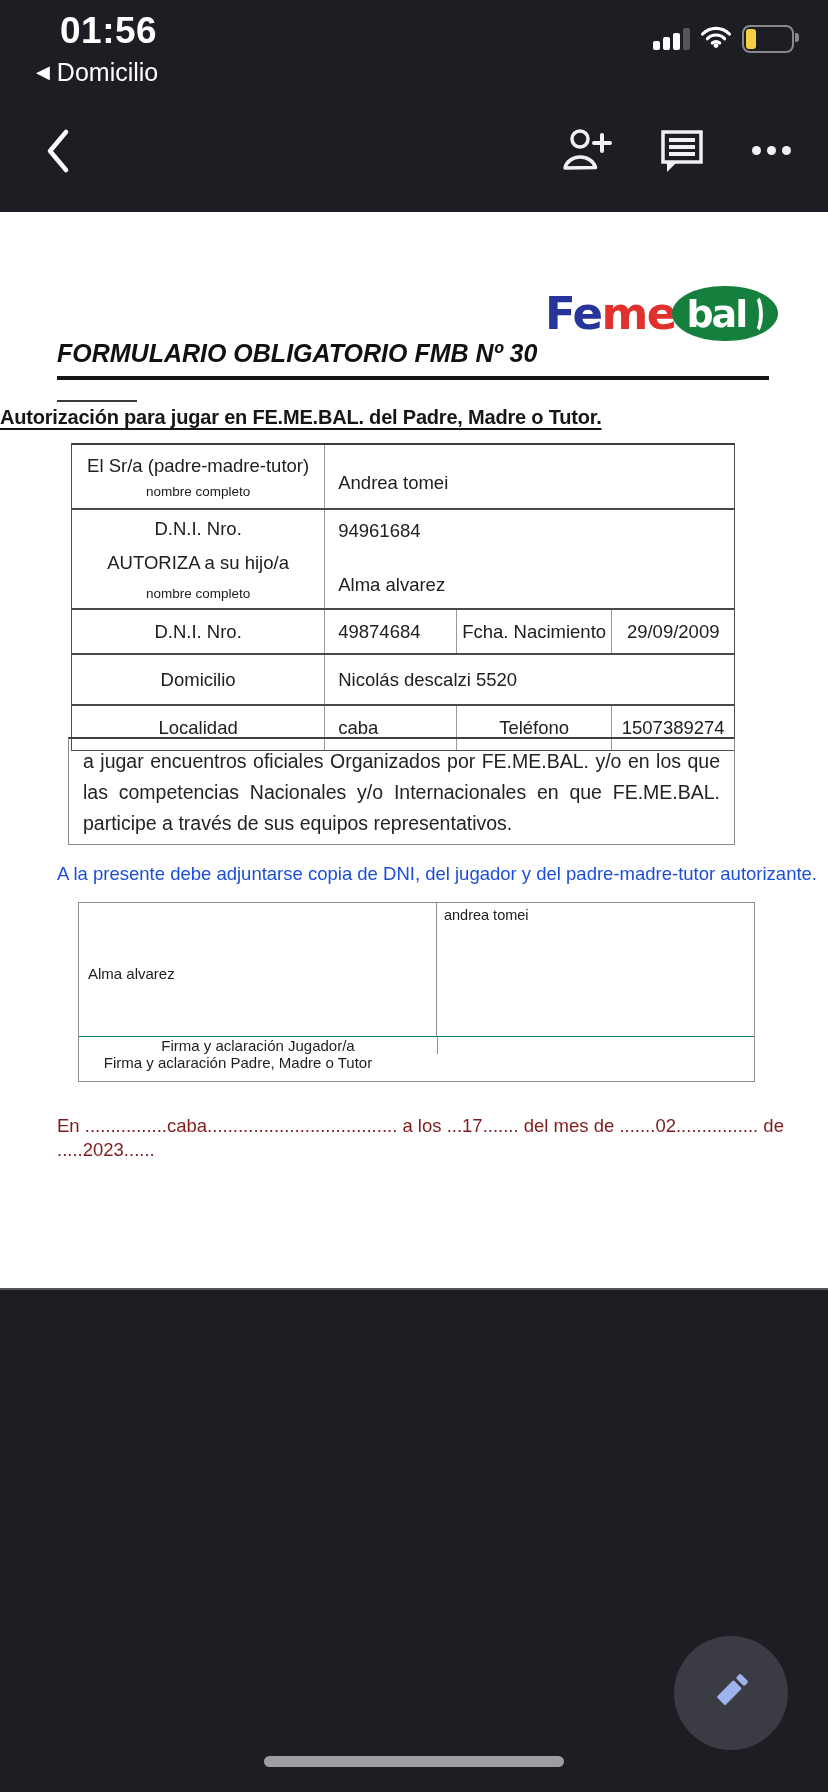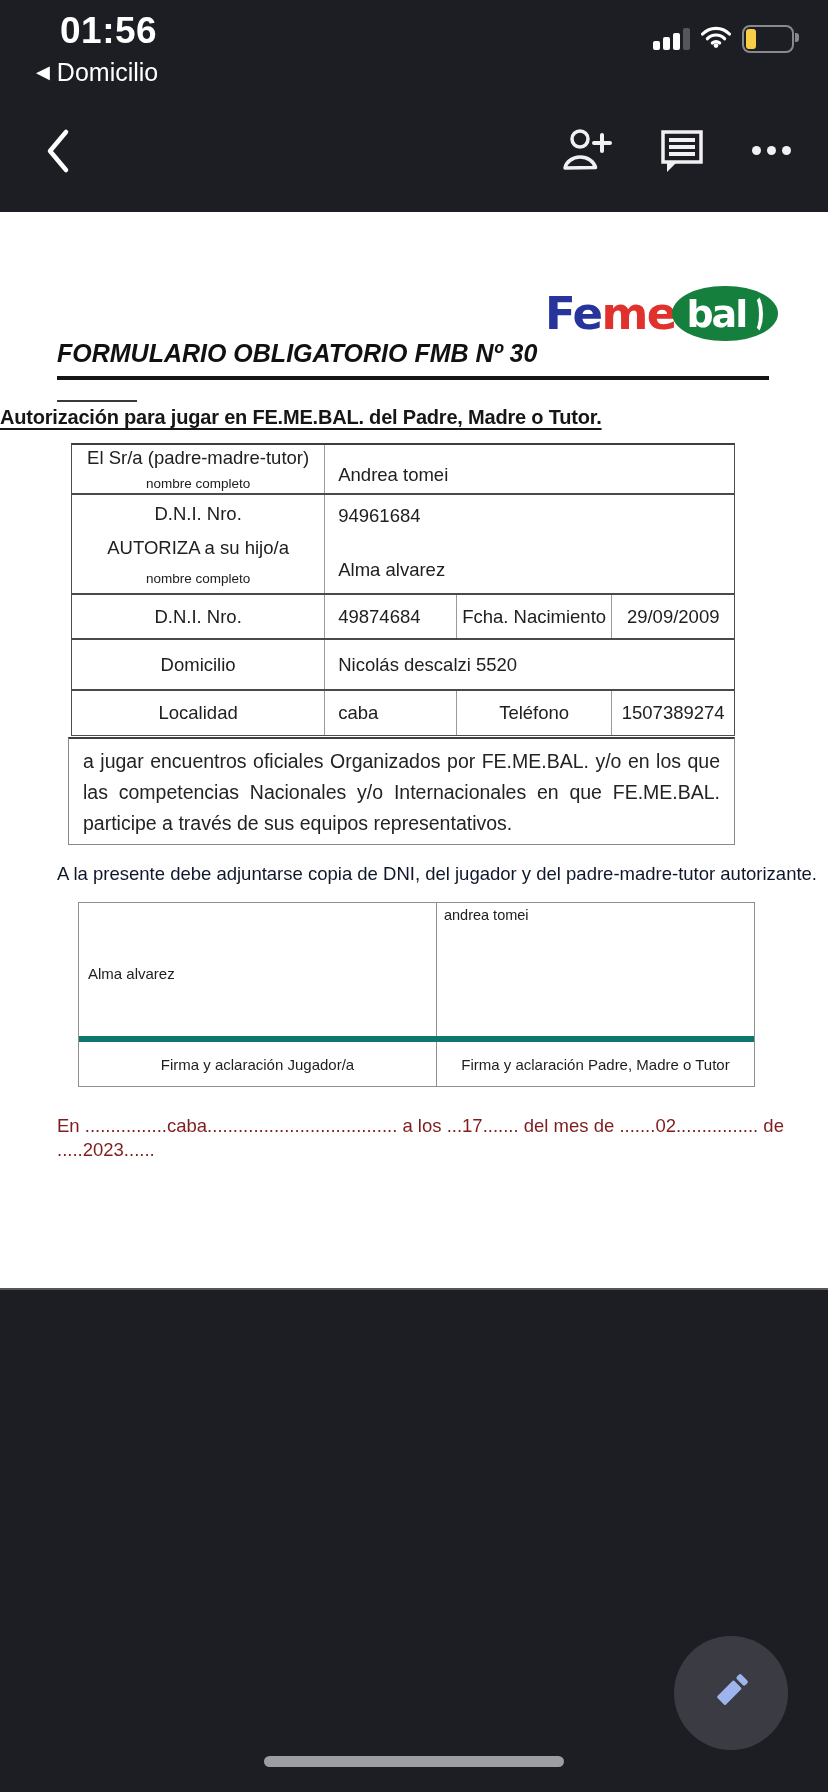--- a/index.html
+++ b/index.html
@@ -50,37 +50,37 @@
 
   .ftable{position:absolute;left:71px;top:231px;width:664px;border:1px solid #4d4d4d;border-top:2px solid #3e3e3e;box-sizing:border-box;font-size:18.5px;}
   .frow{display:flex;border-bottom:2px solid #4a4a4a;box-sizing:border-box;}
   .frow:last-child{border-bottom:none;}
   .fcell{box-sizing:border-box;border-right:1px solid #9a9a9a;display:flex;}
   .fcell:last-child{border-right:none;}
   .lab{align-items:center;justify-content:center;text-align:center;flex-direction:column;}
   .val{align-items:center;padding-left:13px;}
   .sub{font-size:13.5px;margin-top:7px;}
   .c1{width:254px;}.c2{width:132px;}.c3{width:156px;}.c4{width:122px;}.cwide{width:410px;}
-  .r1{height:50px;}.r2{height:100px;}.r3{height:45px;}.r4{height:51px;}.r5{height:44px;}
+  .r1{height:65px;}.r2{height:100px;}.r3{height:45px;}.r4{height:51px;}.r5{height:44px;}
   .stack{flex-direction:column;justify-content:space-between;}
   .stack.lab{padding:8px 0 7px;}
   .stack.val{align-items:flex-start;padding:10px 0 12px 13px;}
 
   .para-box{position:absolute;left:68px;top:525px;width:667px;height:108px;box-sizing:border-box;
             border:1px solid #8a8a8a;border-top:2px solid #3e3e3e;padding:7px 14px;
             font-size:19.5px;line-height:31px;text-align:justify;color:#232323;}
-  .note{position:absolute;left:57px;top:651px;font-size:18.5px;white-space:nowrap;color:#0f172a;}
+  .note{position:absolute;left:57px;top:651px;font-size:18.5px;white-space:nowrap;color:#1d4ed8;}
 
   .sig-table{position:absolute;left:78px;top:690px;width:677px;box-sizing:border-box;border:1px solid #8f8f8f;}
   .sig-row{display:flex;}
   .sig-cell{box-sizing:border-box;border-right:1px solid #8f8f8f;position:relative;}
   .sig-cell:last-child{border-right:none;}
   .sc1{width:359px;}.sc2{width:318px;}
   .sig-top{height:133px;}
-  .sig-cap{height:44px;border-top:6px solid #0f766e;}
+  .sig-cap{height:44px;border-top:1px solid #0f766e;flex-direction:column;}
   .sig-player{position:absolute;left:9px;top:62px;font-size:15px;}
   .sig-parent{position:absolute;left:7px;top:4px;font-size:14.5px;}
   .cap{display:flex;align-items:center;justify-content:center;font-size:15px;color:#1e1e1e;}
 
   .footer-line{position:absolute;left:57px;font-size:18.5px;white-space:nowrap;color:#7f1d1d;}
   .fl1{top:903px;}
   .fl2{top:927px;}
 
   
   .fab{position:absolute;left:674px;top:1636px;width:114px;height:114px;border-radius:50%;background:#3b3c43;

